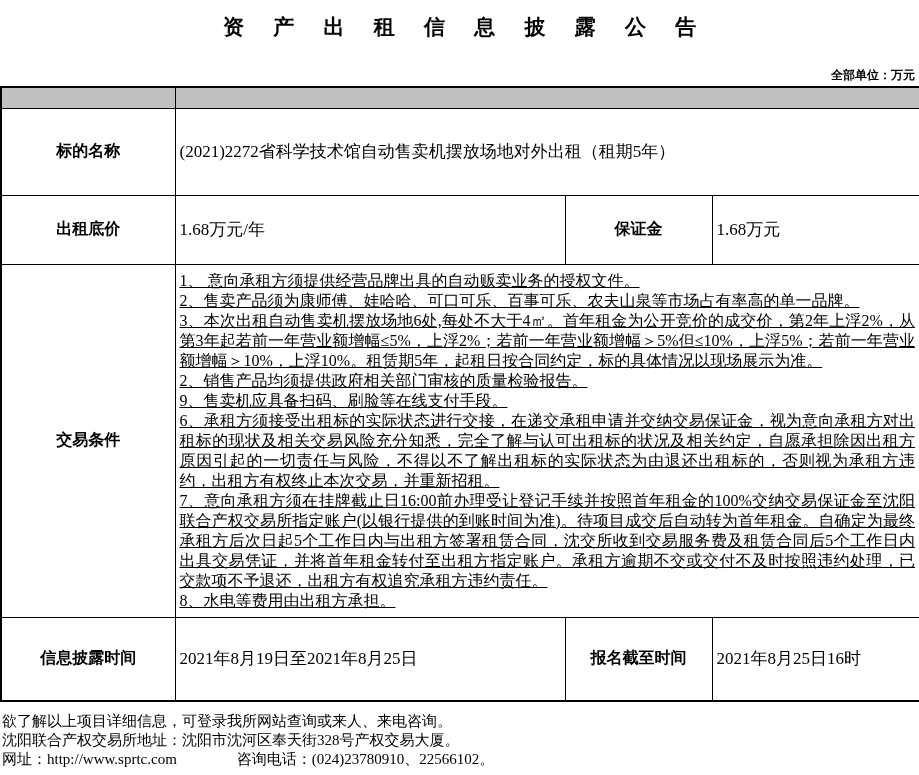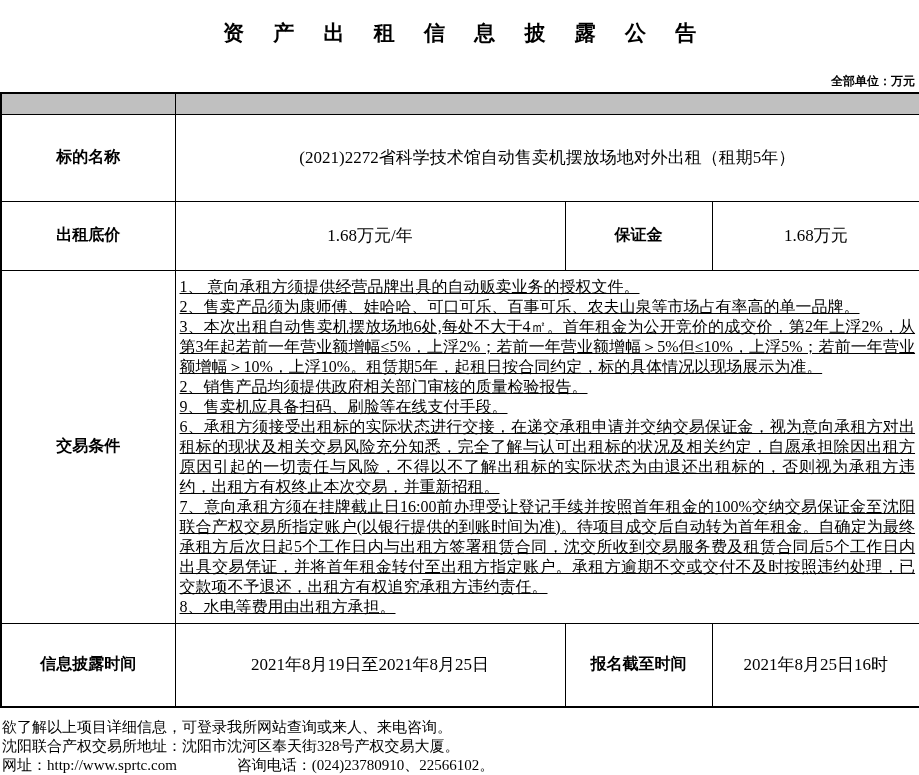--- a/index.html
+++ b/index.html
@@ -8,21 +8,21 @@
     width: 919px; height: 775px;
     background: #ffffff;
     font-family: "Liberation Serif", "DejaVu Serif", serif;
     color: #000000;
     overflow: hidden;
   }
   .page { position: relative; width: 919px; height: 775px; background: #fff; }
 
   .title {
     margin: 0;
-    padding-top: 19px;
+    padding-top: 13px;
     text-align: center;
     font-size: 21px;
     font-weight: bold;
     letter-spacing: 12px;
     text-indent: 12px;
     color: #000;
   }
   .unit-note {
     margin: 26px 4px 2px 0;
     text-align: right;
@@ -53,21 +53,21 @@
   tr.r-disc { height: 84px; }
 
   td.gray { background: #c0c0c0; }
 
   td.label-cell {
     text-align: center;
     font-weight: bold;
     font-size: 16px;
   }
   td.value-cell {
-    text-align: center;
+    text-align: left;
     font-size: 17px;
   }
   td.cond-cell {
     font-size: 16px;
     line-height: 20px;
     padding: 4px 3px;
     text-align: justify;
     vertical-align: middle;
     text-decoration: underline;
   }

